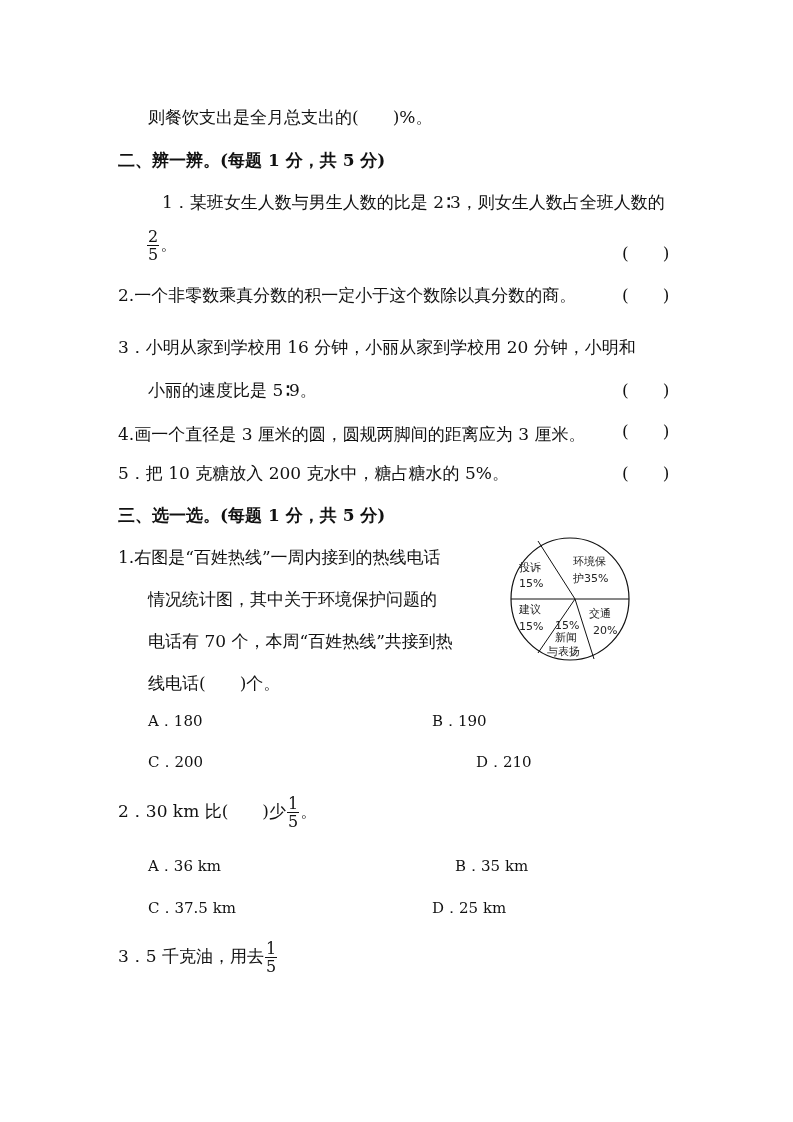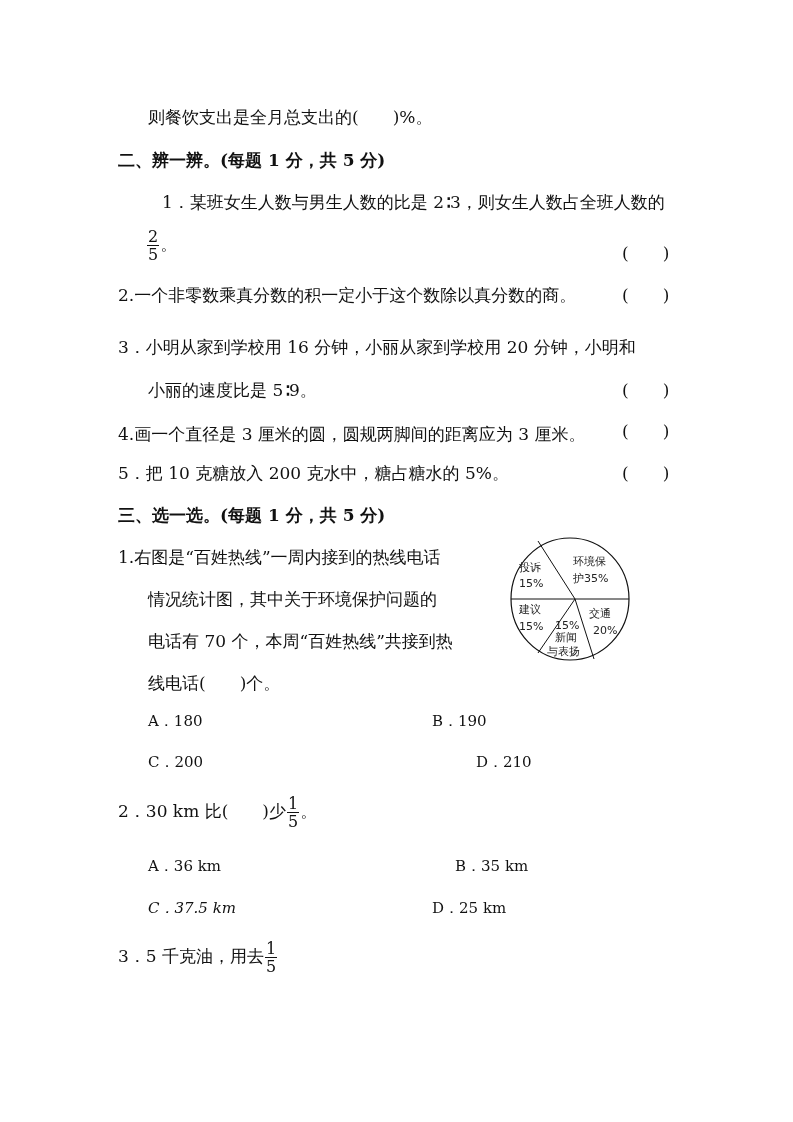--- a/index.html
+++ b/index.html
@@ -95,21 +95,21 @@
   <div class="opt" style="left:148px; top:752px;">C．200</div>
   <div class="opt" style="left:432px; top:752px;margin-left:44px;">D．210</div>
 </div>
 
 <div>
   <div class="line" style="left:118px; top:795px; line-height:normal;">
     <span>2．</span><span>30 km 比(　　)少</span><span class="frac"><span class="num">1</span><span class="den">5</span></span><span>。</span>
   </div>
   <div class="opt" style="left:148px; top:856px;">A．36 km</div>
   <div class="opt" style="left:432px; top:856px;margin-left:23px;">B．35 km</div>
-  <div class="opt" style="left:148px; top:898px;font-style:italic;">C．37.5 km</div>
+  <div class="opt" style="left:148px; top:898px;">C．37.5 km</div>
   <div class="opt" style="left:432px; top:898px;">D．25 km</div>
 </div>
 
 <div>
   <div class="line" style="left:118px; top:940px; line-height:normal;">
     <span>3．</span><span>5 千克油，用去</span><span class="frac"><span class="num">1</span><span class="den">5</span></span>
   </div>
 </div>
 
 </body></html>

